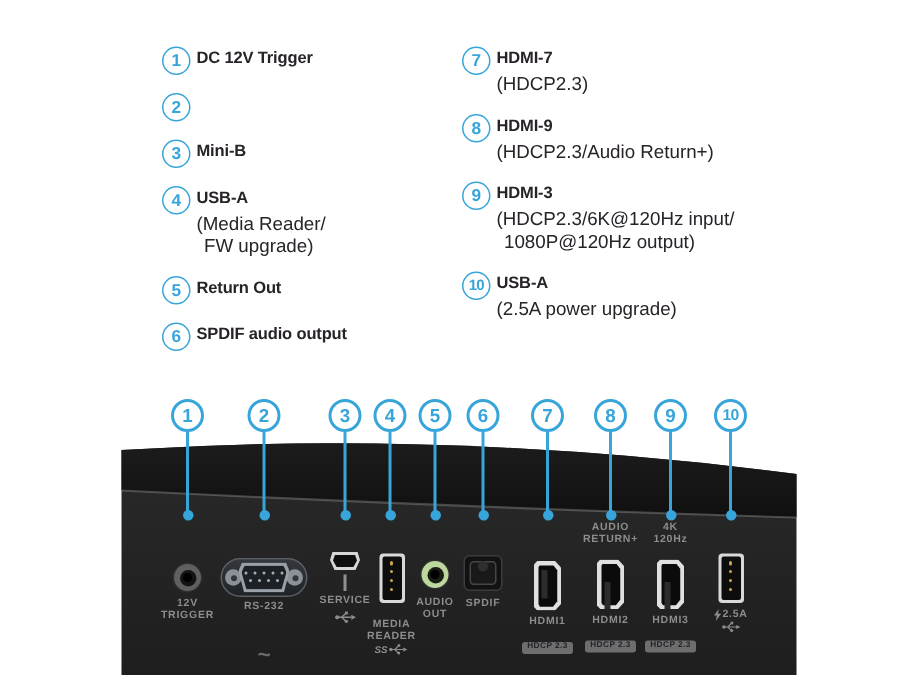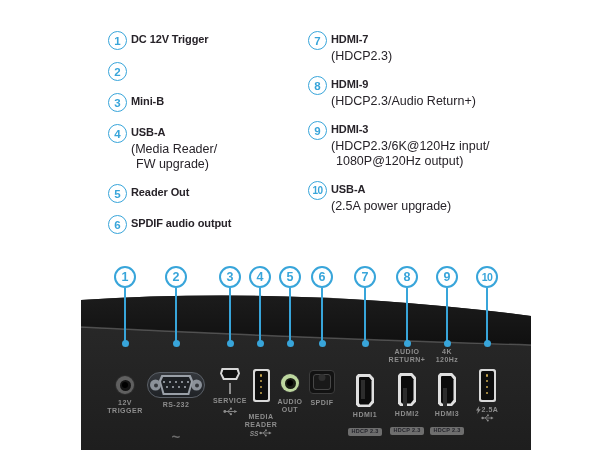--- a/index.html
+++ b/index.html
@@ -152,21 +152,21 @@
         <div class="llabel">USB-A</div>
         <div class="lsub">(Media Reader/</div>
         <div class="lsub indent">FW upgrade)</div>
       </div>
     </div>
     <div class="legend-item">
       <div class="lnum">
           <span>5</span>
         </div>
       <div class="ltext">
-          <div class="llabel">Reader Out</div>
+          <div class="llabel">Return Out</div>
         </div>
     </div>
     <div class="legend-item">
       <div class="lnum">
           <span>6</span>
         </div>
       <div class="ltext">
           <div class="llabel">SPDIF audio output</div>
         </div>
     </div>

